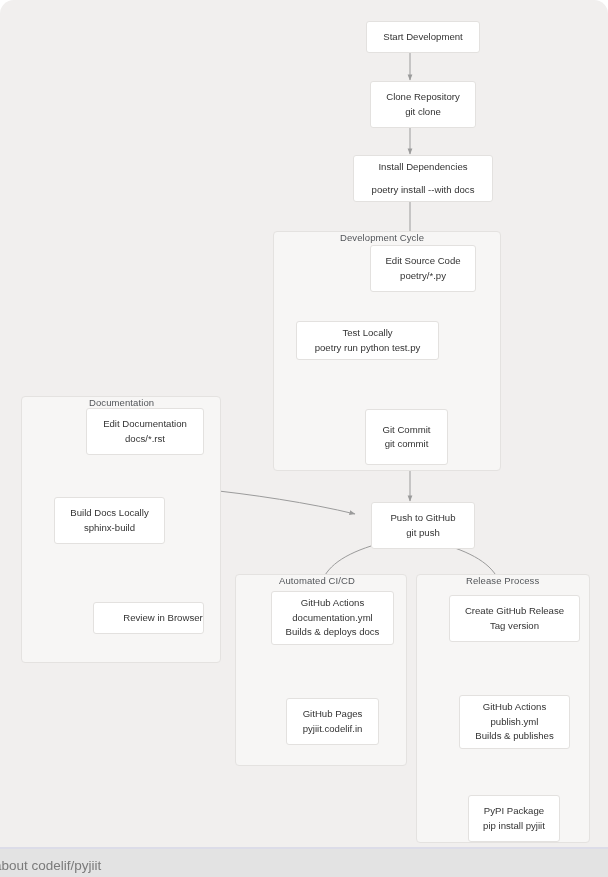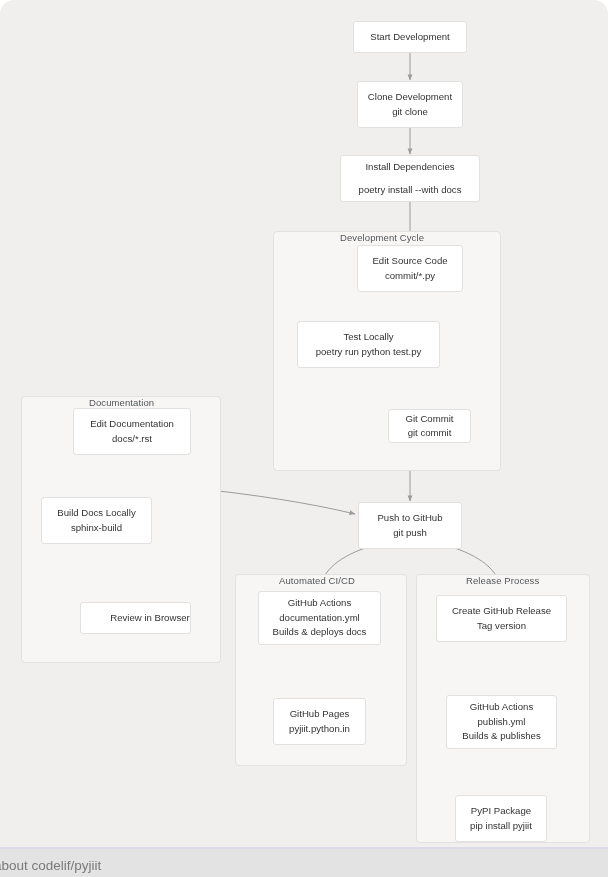--- a/index.html
+++ b/index.html
@@ -42,20 +42,21 @@
   .node{
     position:absolute;
     background:#ffffff;
     border:1px solid #e3e1df;
     border-radius:3px;
     display:flex;
     flex-direction:column;
     align-items:center;
     justify-content:center;
     box-sizing:border-box;
+    margin-left:13px;
   }
   .node .line{
     font-size:9.6px;
     color:#333333;
     line-height:14.5px;
     white-space:nowrap;
     text-align:center;
   }
 
   
@@ -132,40 +133,40 @@
     <div class="cluster-label" style="left:279px;top:575px;">Automated CI/CD</div>
 
     <div class="cluster" style="left:416px;top:574px;width:172px;height:267px;"></div>
     <div class="cluster-label" style="left:466px;top:575px;">Release Process</div>
 
     <div class="node" style="left:353px;top:21px;width:114px;height:32px;">
       <span class="line">Start Development</span>
     </div>
 
     <div class="node" style="left:357px;top:81px;width:106px;height:47px;">
-      <span class="line">Clone Development</span>
+      <span class="line">Clone Repository</span>
       <span class="line">git clone</span>
     </div>
 
     <div class="node" style="left:340px;top:155px;width:140px;height:47px;gap:8px;">
       <span class="line">Install Dependencies</span>
       <span class="line">poetry install --with docs</span>
     </div>
 
     <div class="node" style="left:357px;top:245px;width:106px;height:47px;">
       <span class="line">Edit Source Code</span>
-      <span class="line">commit/*.py</span>
-    </div>
-
-    <div class="node" style="left:297px;top:321px;width:143px;height:47px;align-items:center;">
+      <span class="line">poetry/*.py</span>
+    </div>
+
+    <div class="node" style="left:283px;top:321px;width:143px;height:39px;align-items:center;">
       <span class="line">Test Locally</span>
       <span class="line">poetry run python test.py</span>
     </div>
 
-    <div class="node" style="left:388px;top:409px;width:83px;height:34px;">
+    <div class="node" style="left:352px;top:409px;width:83px;height:56px;">
       <span class="line">Git Commit</span>
       <span class="line">git commit</span>
     </div>
 
     <div class="node" style="left:73px;top:408px;width:118px;height:47px;">
       <span class="line">Edit Documentation</span>
       <span class="line">docs/*.rst</span>
     </div>
 
     <div class="node" style="left:41px;top:497px;width:111px;height:47px;">
@@ -183,21 +184,21 @@
     </div>
 
     <div class="node" style="left:258px;top:591px;width:123px;height:54px;">
       <span class="line">GitHub Actions</span>
       <span class="line">documentation.yml</span>
       <span class="line">Builds &amp; deploys docs</span>
     </div>
 
     <div class="node" style="left:273px;top:698px;width:93px;height:47px;">
       <span class="line">GitHub Pages</span>
-      <span class="line">pyjiit.python.in</span>
+      <span class="line">pyjiit.codelif.in</span>
     </div>
 
     <div class="node" style="left:436px;top:595px;width:131px;height:47px;">
       <span class="line">Create GitHub Release</span>
       <span class="line">Tag version</span>
     </div>
 
     <div class="node" style="left:446px;top:695px;width:111px;height:54px;">
       <span class="line">GitHub Actions</span>
       <span class="line">publish.yml</span>

